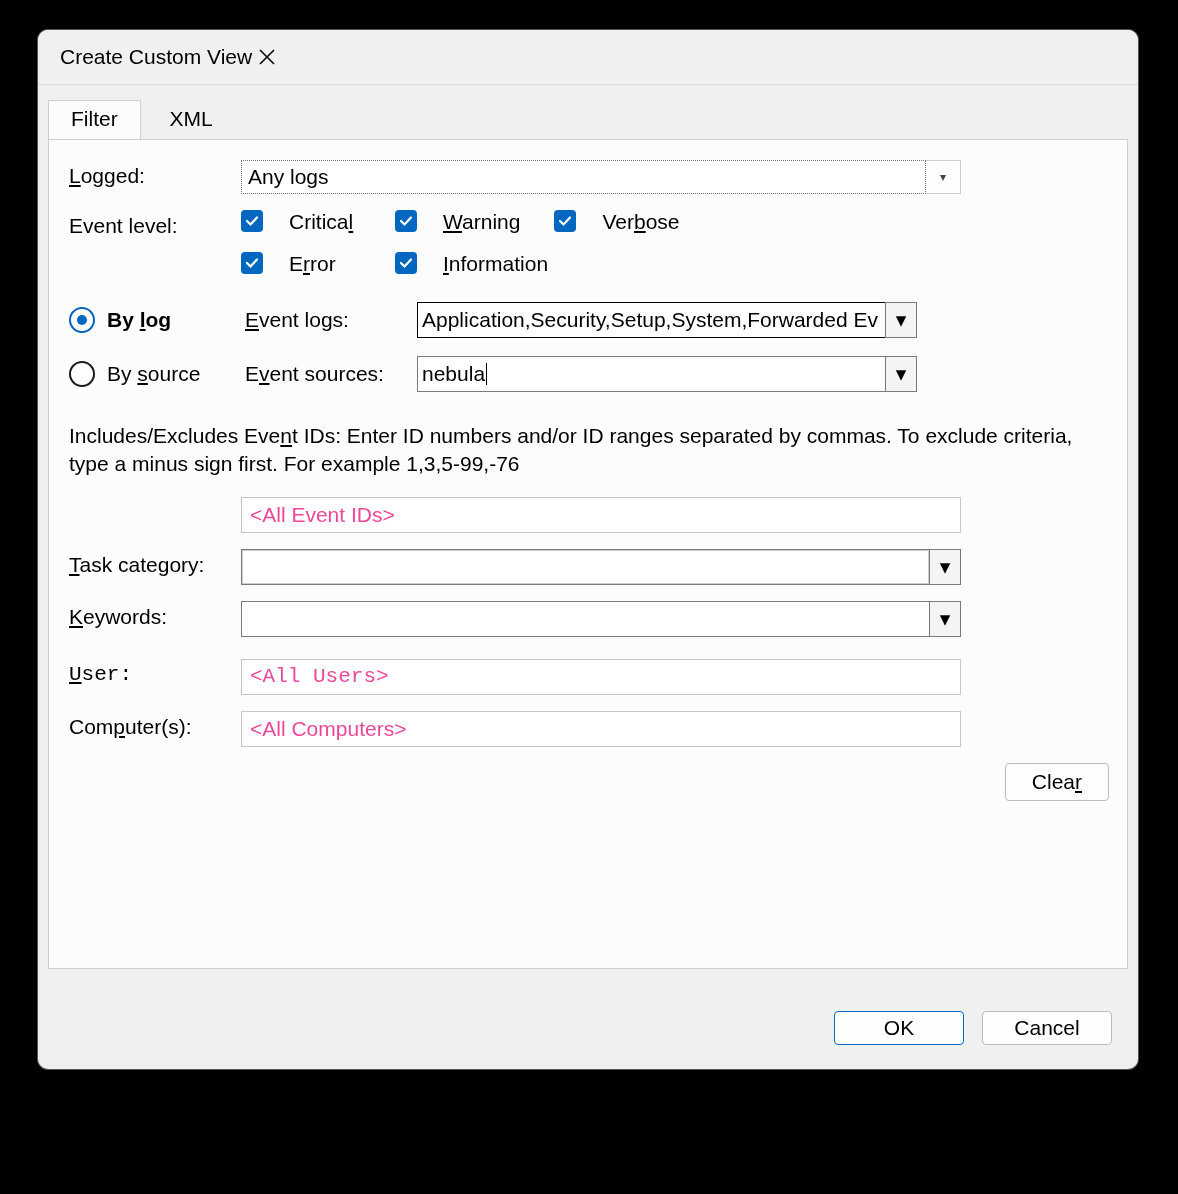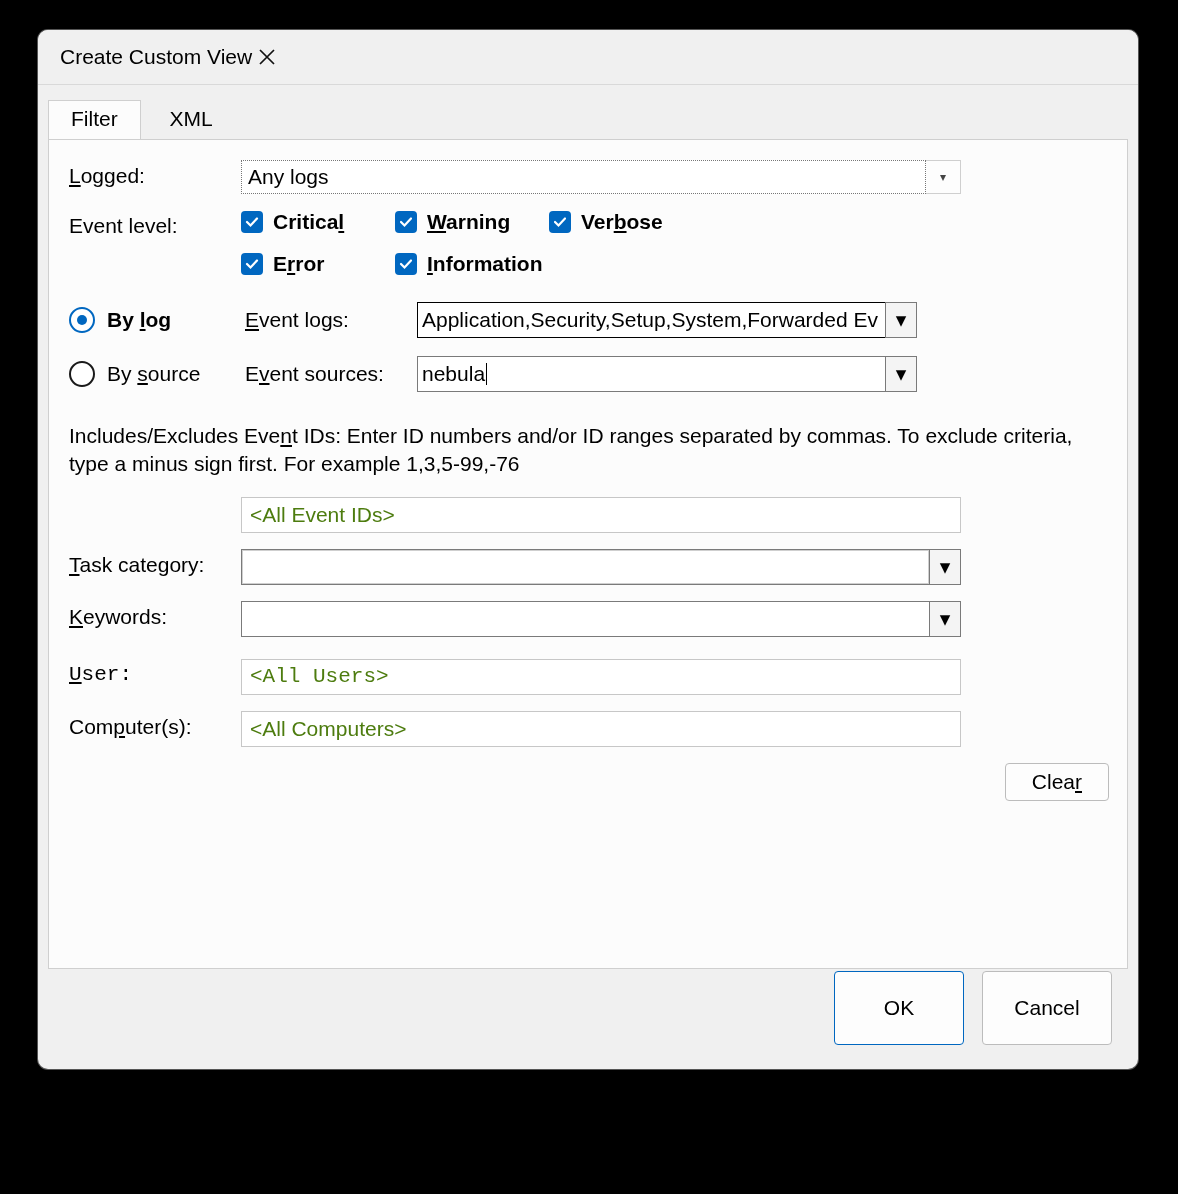--- a/index.html
+++ b/index.html
@@ -68,21 +68,21 @@
   .logged-text{
     flex:1;border:1px dotted var(--dotted);padding:2px 6px;background:#fff;
     display:flex;align-items:center;font-size:21px;
   }
   .logged-arrow{
     width:34px;border:1px solid #cfcfcf;border-left:none;background:#fdfdfd;
     display:flex;align-items:center;justify-content:center;
   }
   .chev{font-size:12px;color:#444;}
   .checks{display:flex;flex-wrap:wrap;gap:8px 34px;}
-  .checkwrap{display:flex;align-items:center;gap:10px;min-width:120px;font-weight:bold;}
+  .checkwrap{display:flex;gap:26px;min-width:120px;}
   .chk{
     width:22px;height:22px;border-radius:4px;background:var(--blue);
     display:flex;align-items:center;justify-content:center;flex:0 0 22px;
   }
   .chk svg{display:block;}
   .cklabel{font-size:21px;}
   .radiorow{display:flex;align-items:center;margin-bottom:14px;}
   .radio{
     width:22px;height:22px;border-radius:50%;border:2px solid #1a1a1a;
     display:flex;align-items:center;justify-content:center;flex:0 0 22px;margin-right:12px;
@@ -100,37 +100,37 @@
   }
   .combo-text.grey{border-color:var(--field-border);}
   .combo-text.cursor::after{content:"";display:inline-block;width:1px;height:22px;background:#000;margin-left:1px;vertical-align:middle;}
   .combo-btn{
     width:30px;border:1px solid #7a7a7a;background:#f4f4f4;
     display:flex;align-items:center;justify-content:center;
   }
   .help{margin:30px 0 18px 0;line-height:1.35;}
   .wide-input{
     border:1px solid #c7c7c7;background:#fff;height:36px;padding:4px 8px;
-    font-size:21px;color:#4d7c0f;display:flex;align-items:center;
+    font-size:21px;color:#ec4899;display:flex;align-items:center;
     width:720px;box-sizing:border-box;
   }
   .wide-combo{display:flex;align-items:stretch;height:36px;width:720px;}
   .wide-combo .cbox{flex:1;border:1px solid #7a7a7a;border-right:none;background:#fff;}
   .wide-combo .cbox.dbl{box-shadow:inset 0 0 0 1px #cfcfcf;}
   .wide-combo .combo-btn{}
   .btn{
     border:1px solid #bcbcbc;background:#fdfdfd;border-radius:4px;
     padding:6px 26px;font-size:21px;cursor:default;
   }
   .btn.primary{border-color:var(--blue);}
   .clearrow{display:flex;justify-content:flex-end;margin-top:14px;}
   .footer{
     position:absolute;right:26px;bottom:24px;display:flex;gap:18px;
   }
-  .footer .btn{min-width:130px;text-align:center;box-sizing:border-box;padding:24px 0;}
+  .footer .btn{min-width:130px;text-align:center;box-sizing:border-box;padding:4px 0;}
   .u{text-decoration:underline;text-underline-offset:2px;}
 </style>
 </head>
 <body>
 
 <div class="stage">
   <div class="window">
 
     <div class="titlebar">
       <div class="title">Create Custom View</div>

